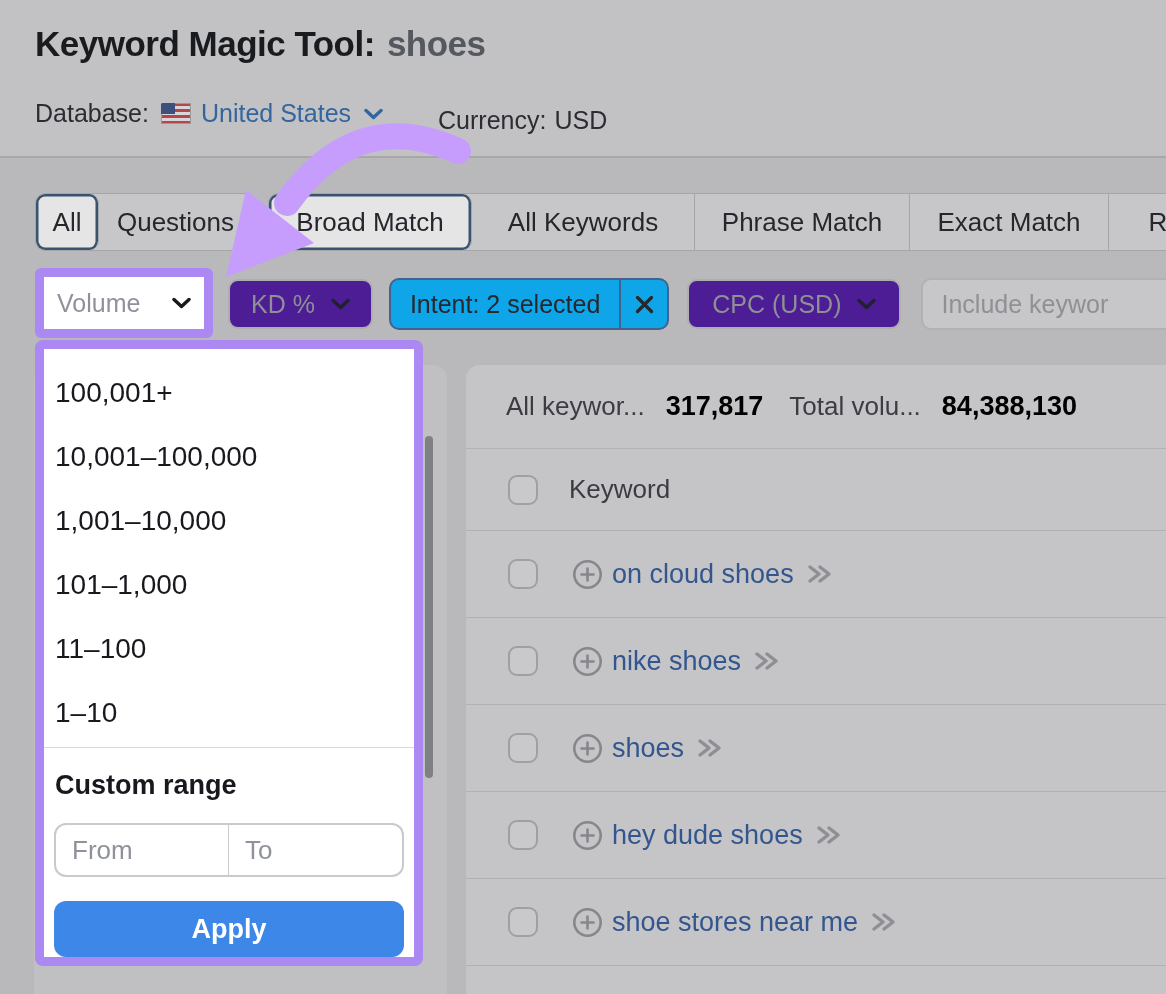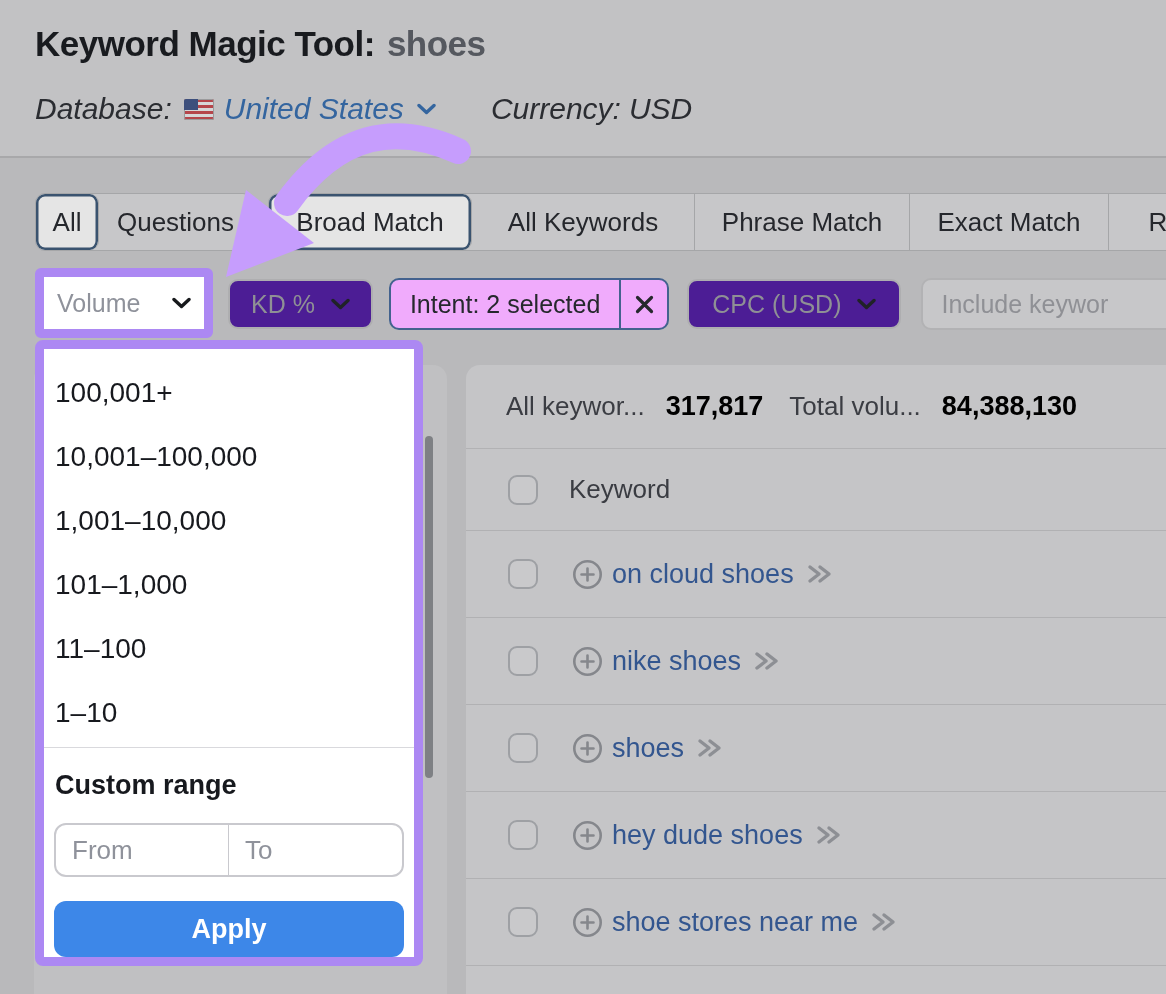--- a/index.html
+++ b/index.html
@@ -9,46 +9,46 @@
     background:#b9b9bb; font-family:"Liberation Sans", sans-serif;
   }
   
   .header-area {
     position:absolute; left:0; top:0; width:1166px; height:158px;
     background:#c2c2c4; border-bottom:2px solid #a8a8aa;padding-left:43px;
   }
   .h1 { position:absolute; left:35px; top:24px; font-size:35px; font-weight:bold; letter-spacing:-0.5px; white-space:nowrap; }
   .h1 .t { color:#191b1f; }
   .h1 .q { color:#55585f; margin-left:12px; }
-  .db-row { position:absolute; left:35px; top:92px; display:flex; align-items:center; font-size:30px; color:#2b2d32; white-space:nowrap;font-style:italic; }
+  .db-row { position:absolute; left:35px; top:92px; display:flex; align-items:center; font-size:25px; color:#2b2d32; white-space:nowrap; }
   .flag { position:relative; width:30px; height:21px; margin:0 10px 0 12px; border-radius:2px; overflow:hidden;
           background:repeating-linear-gradient(to bottom,#b5454b 0 3px,#d6d6d8 3px 6px); box-shadow:0 0 0 1px #9a9a9c inset; }
   .flag-canton { position:absolute; left:0; top:0; width:14px; height:11px; background:#3d4f7c; }
   .db-link { display:flex; align-items:center; color:#34659f; gap:13px; cursor:pointer; }
-  .currency { margin-left:55px; }
+  .currency { margin-left:55px;margin-top:14px; }
   .currency b { font-weight:normal; margin-left:8px; }
   
   .tabs-row { position:absolute; left:35px; top:193px; display:flex; height:58px; }
   .tab-group { display:flex; border:1.5px solid #a5a6a8; border-radius:10px; background:#c7c7c9; height:58px; }
   .tab-group + .tab-group { margin-left:15px; }
   .tab { display:flex; align-items:center; justify-content:center; font-size:26px; color:#25272c;
          border-right:1px solid #a5a6a8; white-space:nowrap; cursor:pointer; }
   .tab:first-child { border-radius:8px 0 0 8px; }
   .tab:last-child { border-right:none; border-radius:0 8px 8px 0; }
   .tab.selected { background:#e5e5e5; box-shadow:inset 0 0 0 2.5px #3a536f; border-radius:9px; }
   
   .filters-row { position:absolute; left:35px; top:268px; display:flex; align-items:flex-start; }
   .hl-box { border:9px solid #ac88f3; border-radius:6px; background:#ffffff; }
   .chip { display:flex; align-items:center; white-space:nowrap; font-size:25px; }
   .chip-volume { width:160px; height:52px; padding:0 13px; color:#8f929b; background:#fff; justify-content:space-between; cursor:pointer; }
   .chip-volume .chev { color:#17191c; }
   .chip-plain { height:50px; margin-top:11px; padding:0 21px; gap:16px; color:#8f9095;
                 background:#4c1d95; border:2px solid #aeaeb0; border-radius:10px; cursor:pointer; }
   .chip-plain .chev { color:#202227; }
-  .chip-active { height:52px; margin-top:10px; background:#f0abfc; border:2px solid #43628e; border-radius:10px; overflow:hidden; }
+  .chip-active { height:52px; margin-top:10px; background:#0ea5e9; border:2px solid #43628e; border-radius:10px; overflow:hidden; }
   .chip-active .lbl { padding:0 19px; color:#26282d; }
   .chip-sep { width:2px; align-self:stretch; background:#43628e; }
   .chip-x { width:46px; align-self:stretch; display:flex; align-items:center; justify-content:center; background:transparent; border:none; cursor:pointer; }
   .ml16{margin-left:16px;} .ml15{margin-left:15px;} .ml18{margin-left:18px;} .ml20{margin-left:20px;}
   .include-input { height:52px; margin-top:10px; width:300px; background:#c7c7c9; border:2px solid #b2b2b4;
                    border-radius:10px; padding:0 18px; font-size:25px; color:#8f9095; font-family:"Liberation Sans",sans-serif; }
   .include-input::placeholder { color:#8f9095; opacity:1; }
   
   .groups-panel { position:absolute; left:34px; top:365px; width:413px; height:629px; background:#c0c0c2; border-radius:14px 14px 0 0; }
   .scroll-thumb { position:absolute; left:425px; top:436px; width:8px; height:342px; border-radius:4px; background:#7e8084; }

